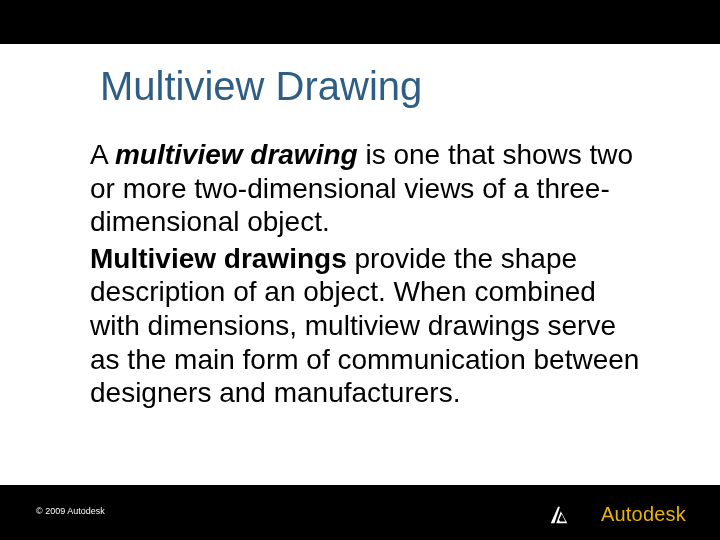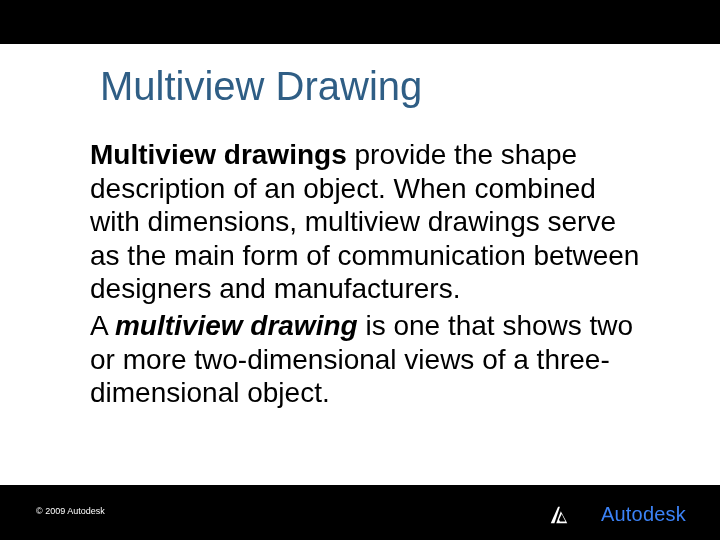--- a/index.html
+++ b/index.html
@@ -63,21 +63,21 @@
     color: #ffffff;
     font-size: 9px;
     font-family: Arial, Helvetica, sans-serif;
   }
   .logo {
     position: absolute;
     right: 34px;
     bottom: 14px;
     display: flex;
     align-items: center;
-    color: #3b82f6;
+    color: #eab308;
     gap: 25px;
   }
   .logo-mark {
     width: 22px;
     height: 22px;
     margin-right: 6px;
     display: inline-block;
   }
   .logo-mark svg { display:block; }
   .logo-text {
@@ -89,24 +89,24 @@
 </style>
 </head>
 <body>
 
 <div class="topbar"></div>
 
 <div class="title">Multiview Drawing</div>
 
 <div class="body">
   <p>
-    <span class="b">Multiview drawings</span><span> provide the shape description of an object. When combined with dimensions, multiview drawings serve as the main form of communication between designers and manufacturers.</span>
+    <span>A </span><span class="bt">multiview drawing</span><span> is one that shows two or more two-dimensional views of a three-dimensional object.</span>
   </p>
   <p>
-    <span>A </span><span class="bt">multiview drawing</span><span> is one that shows two or more two-dimensional views of a three-dimensional object.</span>
+    <span class="b">Multiview drawings</span><span> provide the shape description of an object. When combined with dimensions, multiview drawings serve as the main form of communication between designers and manufacturers.</span>
   </p>
 </div>
 
 <div class="bottombar">
   <div class="copyright">© 2009 Autodesk</div>
   <div class="logo">
     <span class="logo-mark">
       <svg viewBox="0 0 24 24" width="22" height="22" aria-hidden="true">
         <polygon points="3,21 11,3 13,3 7,21" fill="#ffffff"></polygon>
         <polygon points="9,21 14,8 21,21" fill="#ffffff"></polygon>

